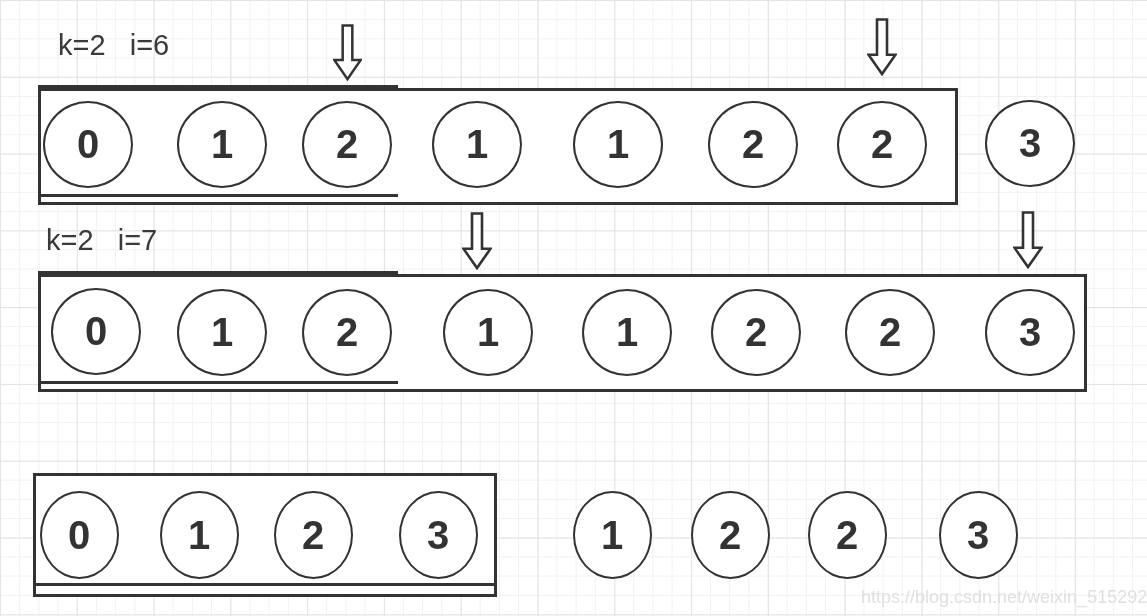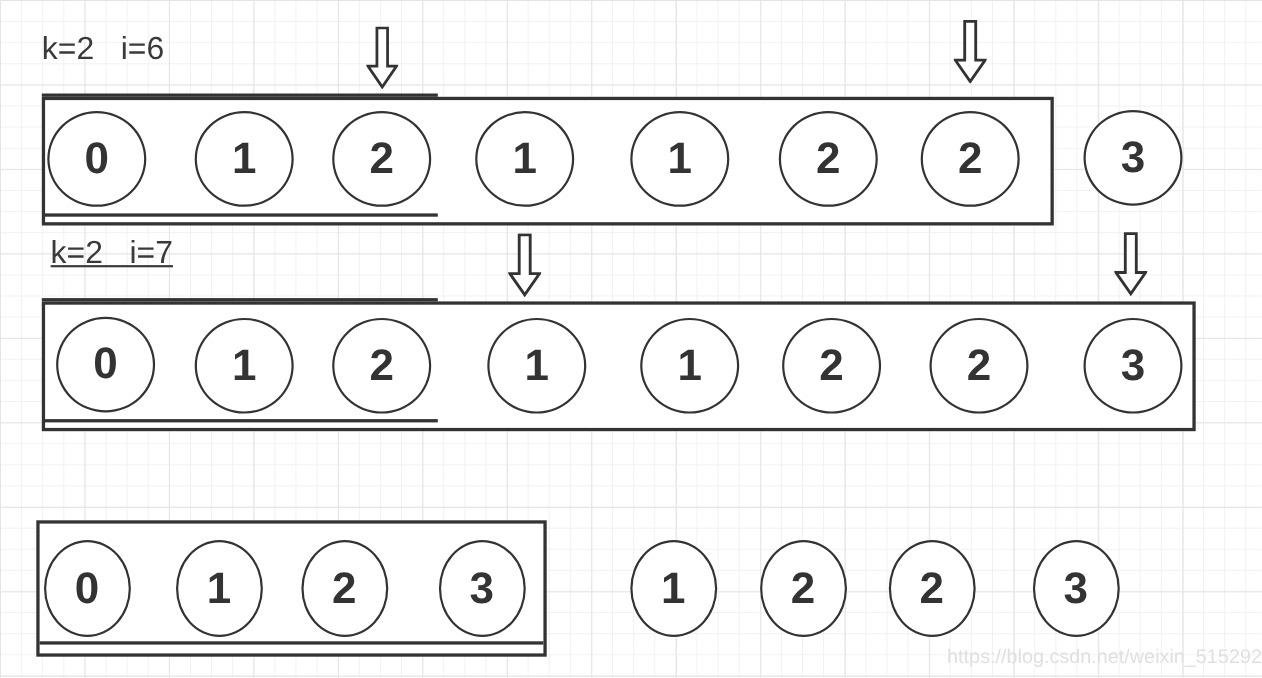--- a/index.html
+++ b/index.html
@@ -67,39 +67,39 @@
     font-size: 18px;
     color: var(--watermark);
     white-space: nowrap;
   }
 </style>
 </head>
 <body>
 
 <div class="canvas">
   <div id="diagram">
-      <div class="step-label" style="left: 38px; top: 28px;">k=2   i=6</div>
+      <div class="step-label" style="left: 58px; top: 28px;">k=2   i=6</div>
       <div class="array-box" style="left: 38px; top: 88px; width: 920px; height: 117px;"></div>
       <div class="kept-line" style="left: 38px; top: 85px; width: 360px; height: 3px;"></div>
       <div class="kept-line" style="left: 40px; top: 194px; width: 358px; height: 3px;"></div>
       <div class="pointer-arrow" style="left: 332.5px; top: 24px; width: 29px; height: 57px;"><svg width="29" height="57" viewBox="0 0 30 60" preserveAspectRatio="none" xmlns="http://www.w3.org/2000/svg">
           <polygon points="10,1.5 20,1.5 20,38 28.5,38 15,58 1.5,38 10,38" fill="var(--fill)" stroke="var(--stroke)" stroke-width="2.6" stroke-linejoin="miter"></polygon>
         </svg></div>
       <div class="pointer-arrow" style="left: 867px; top: 18px; width: 30px; height: 58px;"><svg width="30" height="58" viewBox="0 0 30 60" preserveAspectRatio="none" xmlns="http://www.w3.org/2000/svg">
           <polygon points="10,1.5 20,1.5 20,38 28.5,38 15,58 1.5,38 10,38" fill="var(--fill)" stroke="var(--stroke)" stroke-width="2.6" stroke-linejoin="miter"></polygon>
         </svg></div>
       <div class="cell" style="left: 43px; top: 100.5px; width: 90px; height: 87px;">0</div>
       <div class="cell" style="left: 177px; top: 100.5px; width: 90px; height: 87px;">1</div>
       <div class="cell" style="left: 302px; top: 100.5px; width: 90px; height: 87px;">2</div>
       <div class="cell" style="left: 432px; top: 100.5px; width: 90px; height: 87px;">1</div>
       <div class="cell" style="left: 573px; top: 100.5px; width: 90px; height: 87px;">1</div>
       <div class="cell" style="left: 708px; top: 100.5px; width: 90px; height: 87px;">2</div>
       <div class="cell" style="left: 837px; top: 100.5px; width: 90px; height: 87px;">2</div>
       <div class="cell" style="left: 985px; top: 99.5px; width: 90px; height: 87px;">3</div>
-      <div class="step-label" style="left: 46px; top: 213px; text-decoration: underline;">k=2   i=7</div>
+      <div class="step-label" style="left: 46px; top: 223px;">k=2   i=7</div>
       <div class="array-box" style="left: 38px; top: 274px; width: 1049px; height: 118px;"></div>
       <div class="kept-line" style="left: 38px; top: 271px; width: 360px; height: 3px;"></div>
       <div class="kept-line" style="left: 40px; top: 381px; width: 358px; height: 3px;"></div>
       <div class="pointer-arrow" style="left: 462px; top: 212px; width: 30px; height: 58px;"><svg width="30" height="58" viewBox="0 0 30 60" preserveAspectRatio="none" xmlns="http://www.w3.org/2000/svg">
           <polygon points="10,1.5 20,1.5 20,38 28.5,38 15,58 1.5,38 10,38" fill="var(--fill)" stroke="var(--stroke)" stroke-width="2.6" stroke-linejoin="miter"></polygon>
         </svg></div>
       <div class="pointer-arrow" style="left: 1013px; top: 211px; width: 30px; height: 58px;"><svg width="30" height="58" viewBox="0 0 30 60" preserveAspectRatio="none" xmlns="http://www.w3.org/2000/svg">
           <polygon points="10,1.5 20,1.5 20,38 28.5,38 15,58 1.5,38 10,38" fill="var(--fill)" stroke="var(--stroke)" stroke-width="2.6" stroke-linejoin="miter"></polygon>
         </svg></div>
       <div class="cell" style="left: 51px; top: 287.5px; width: 90px; height: 87px;">0</div>

